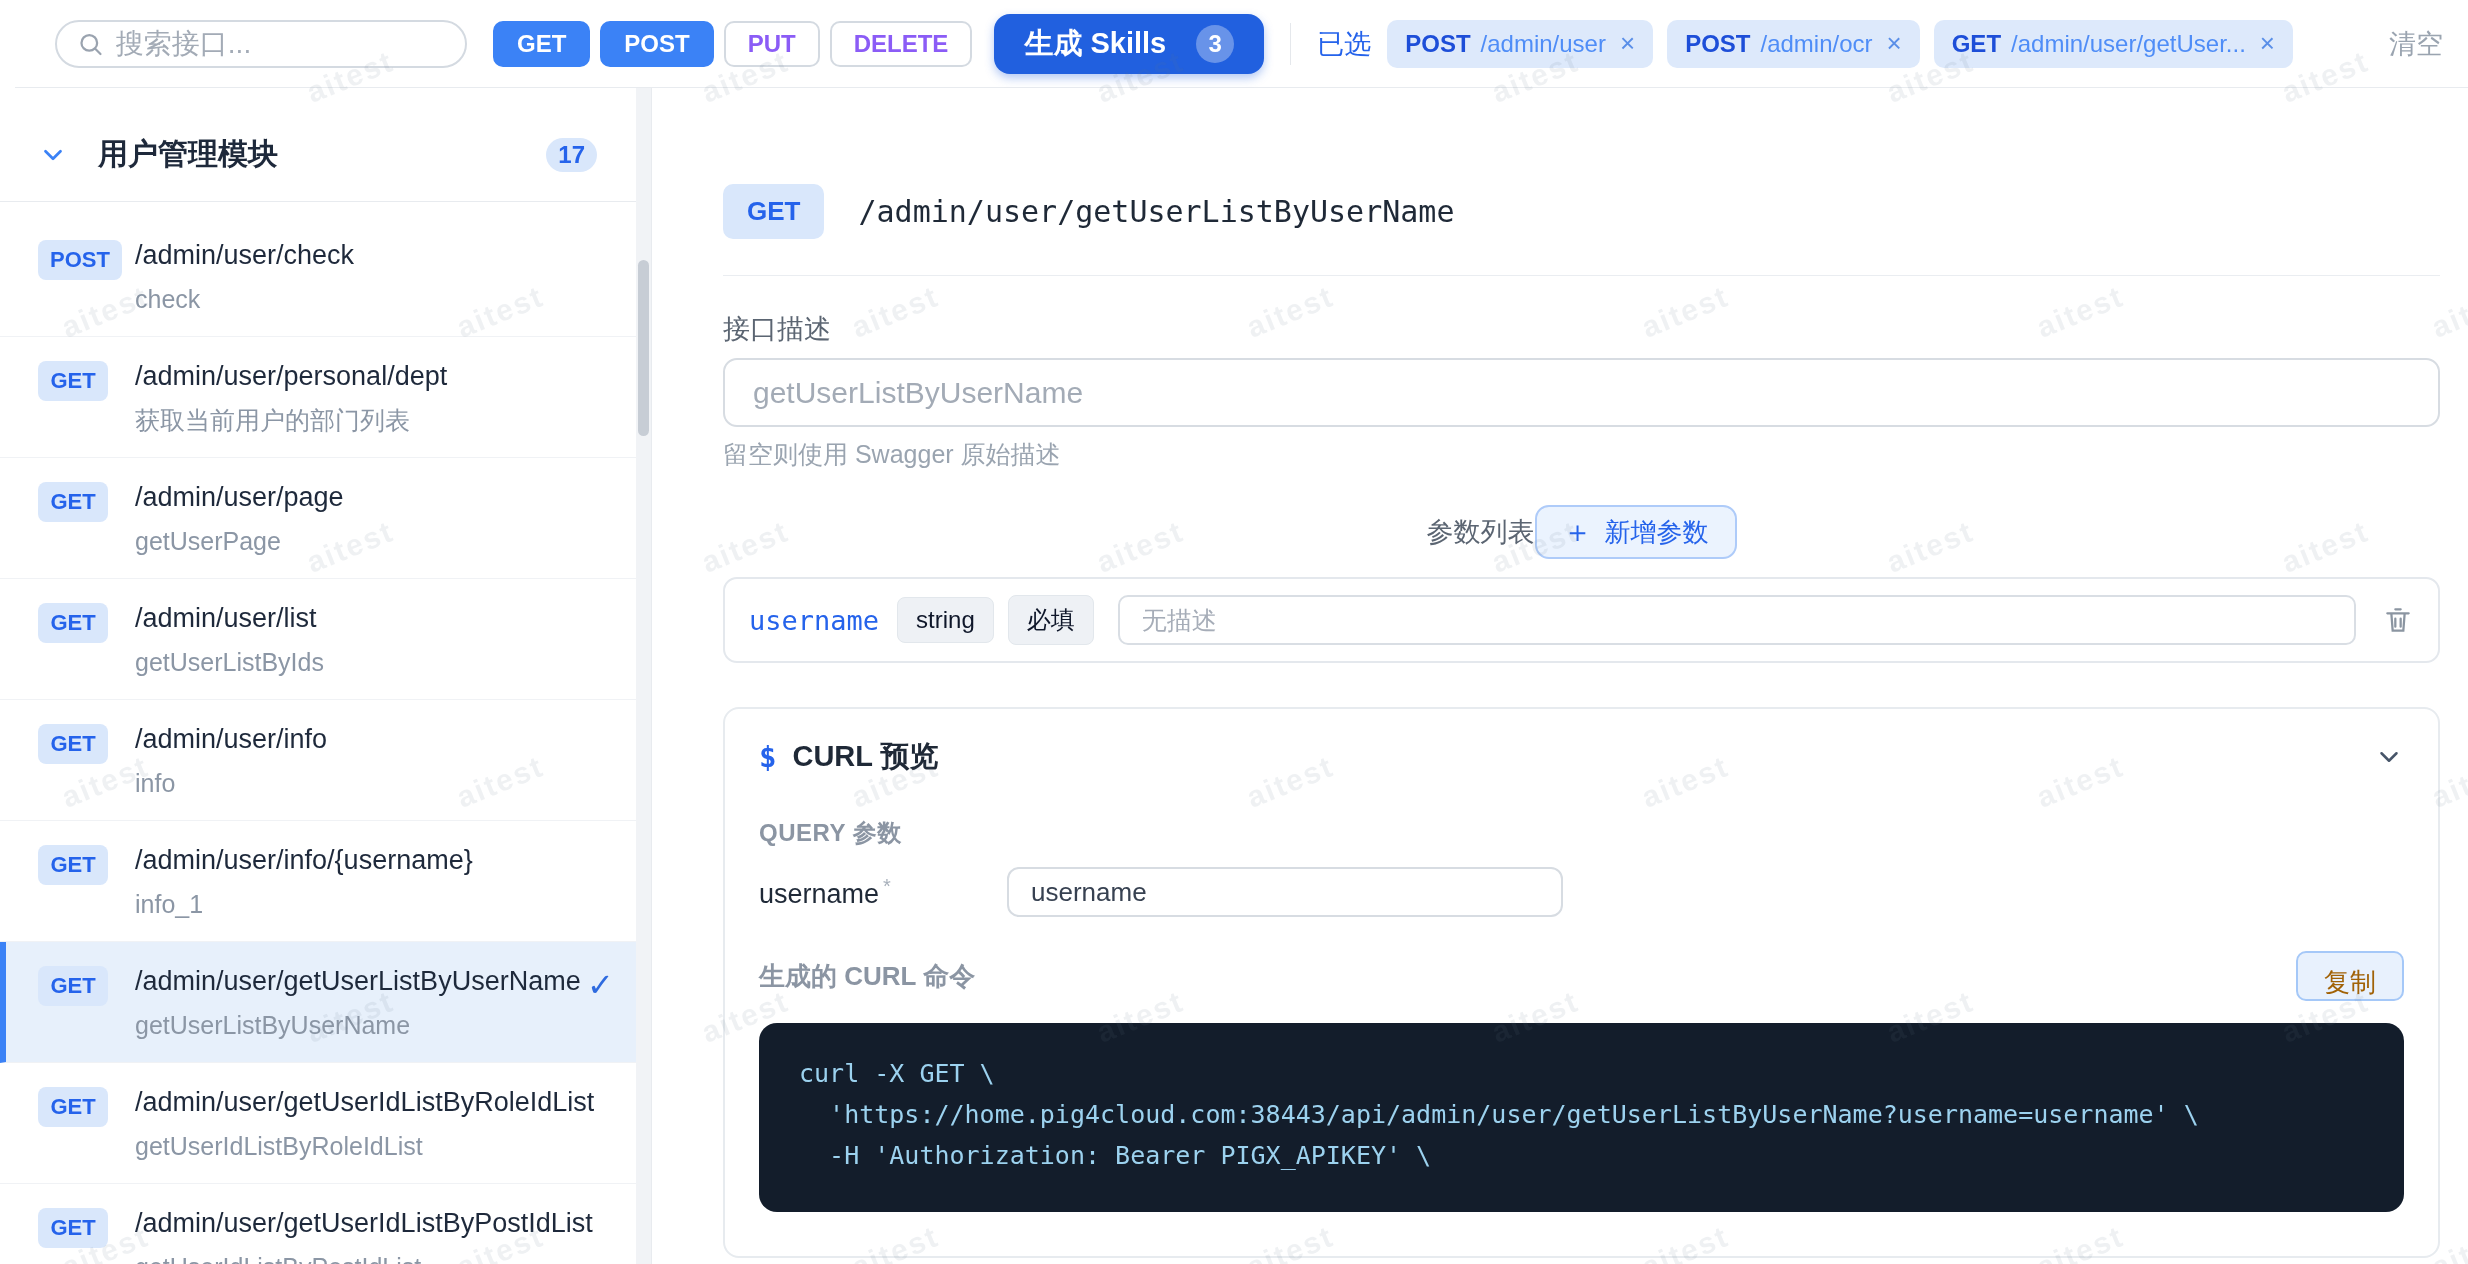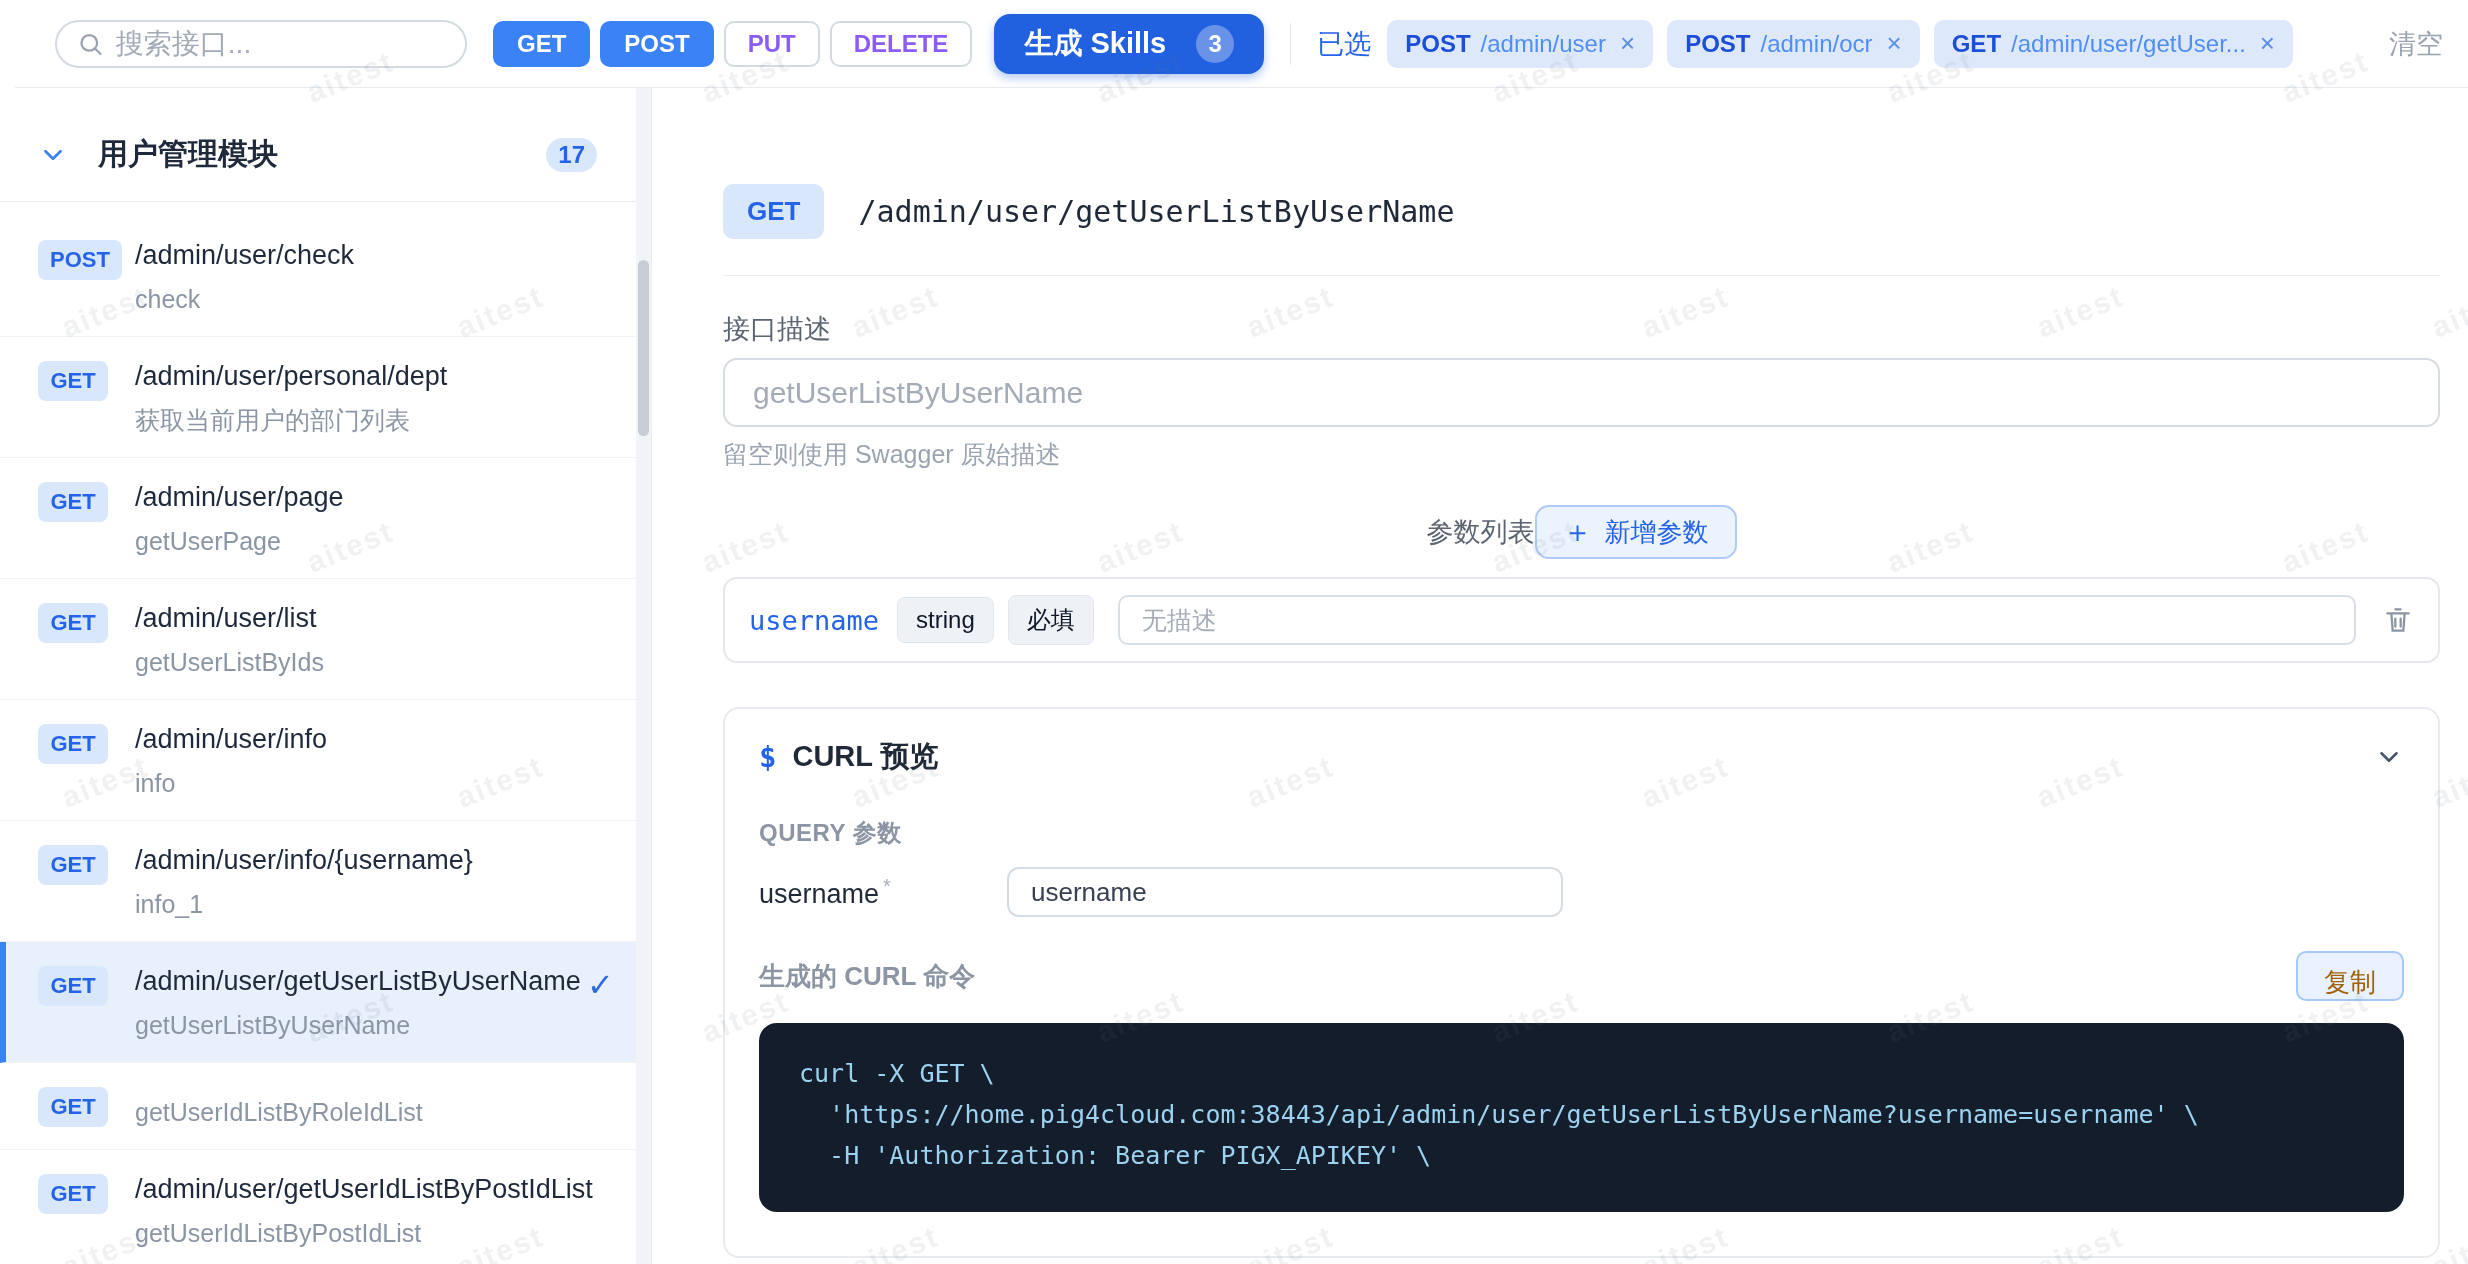--- a/index.html
+++ b/index.html
@@ -286,20 +286,21 @@
         <div class="api-main">
           <div class="api-path">/admin/user/getUserListByUserName</div>
           <div class="api-desc">getUserListByUserName</div>
         </div>
         <span class="check">✓</span>
       </div>
 
       <div class="api-item" data-m="GET">
         <span class="m-badge">GET</span>
         <div class="api-main">
+          <div class="api-path">/admin/user/getUserIdListByRoleIdList</div>
           <div class="api-desc">getUserIdListByRoleIdList</div>
         </div>
 
       </div>
 
       <div class="api-item" data-m="GET">
         <span class="m-badge">GET</span>
         <div class="api-main">
           <div class="api-path">/admin/user/getUserIdListByPostIdList</div>
           <div class="api-desc">getUserIdListByPostIdList</div>

